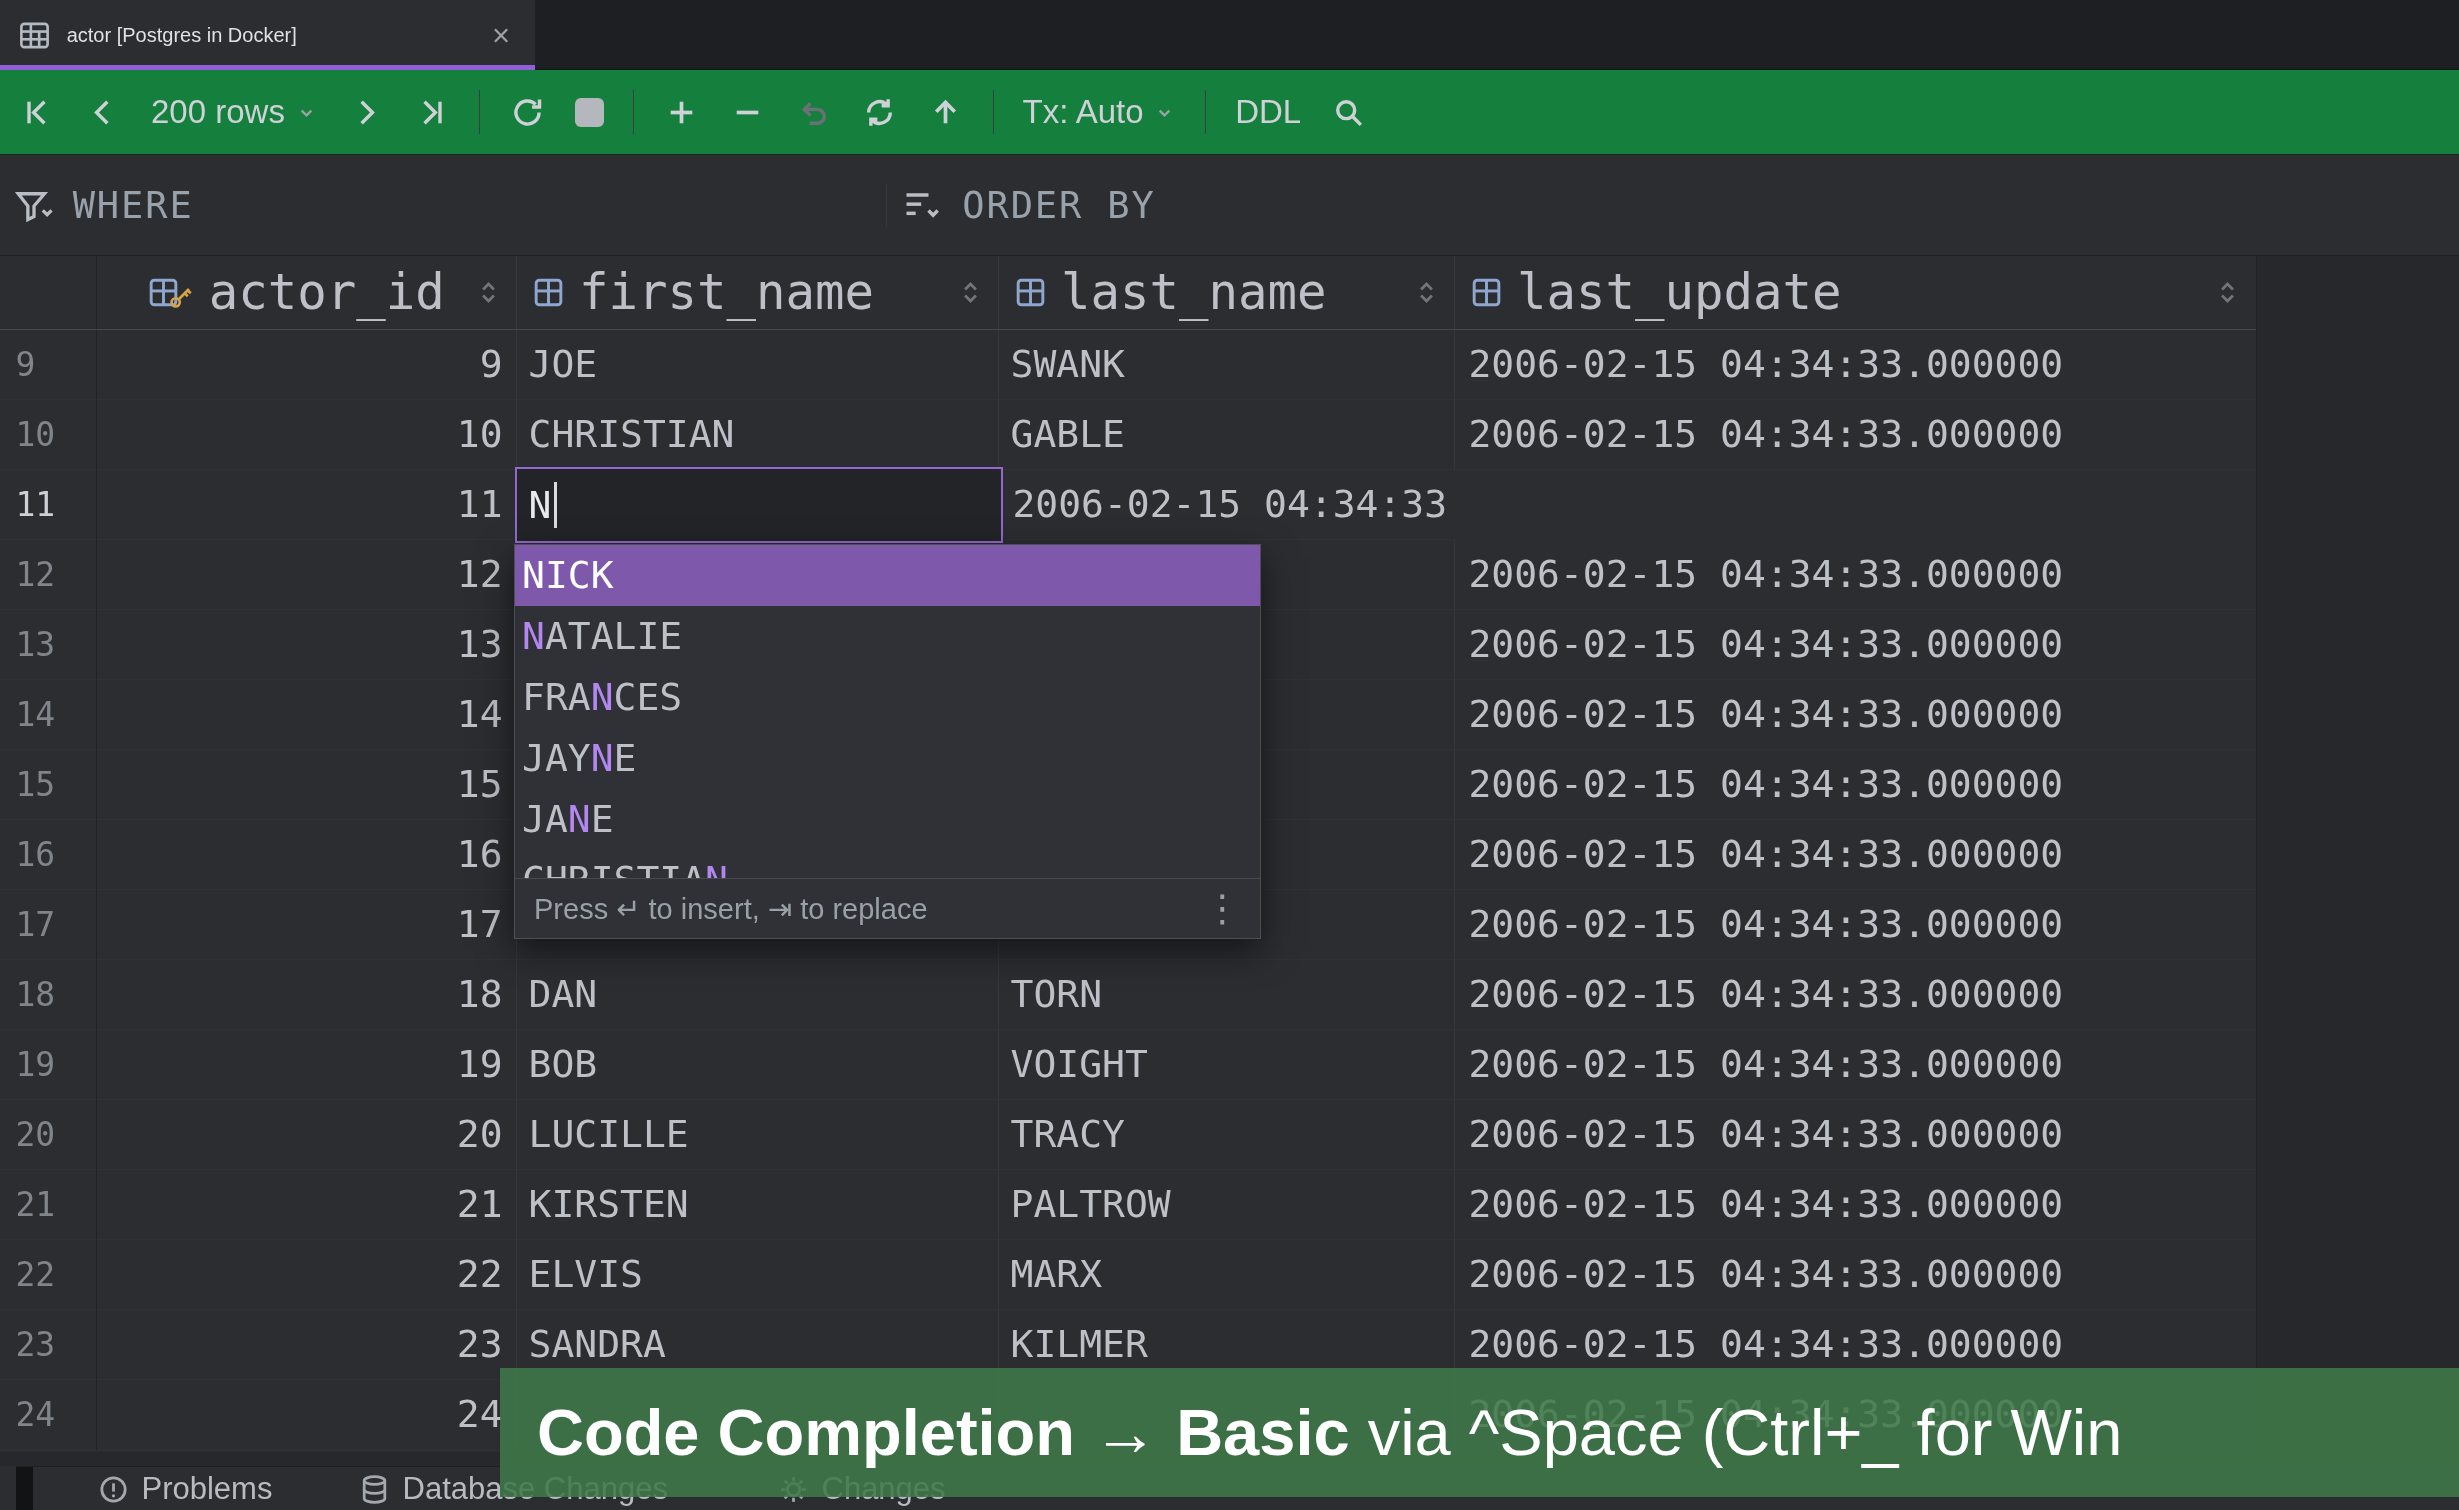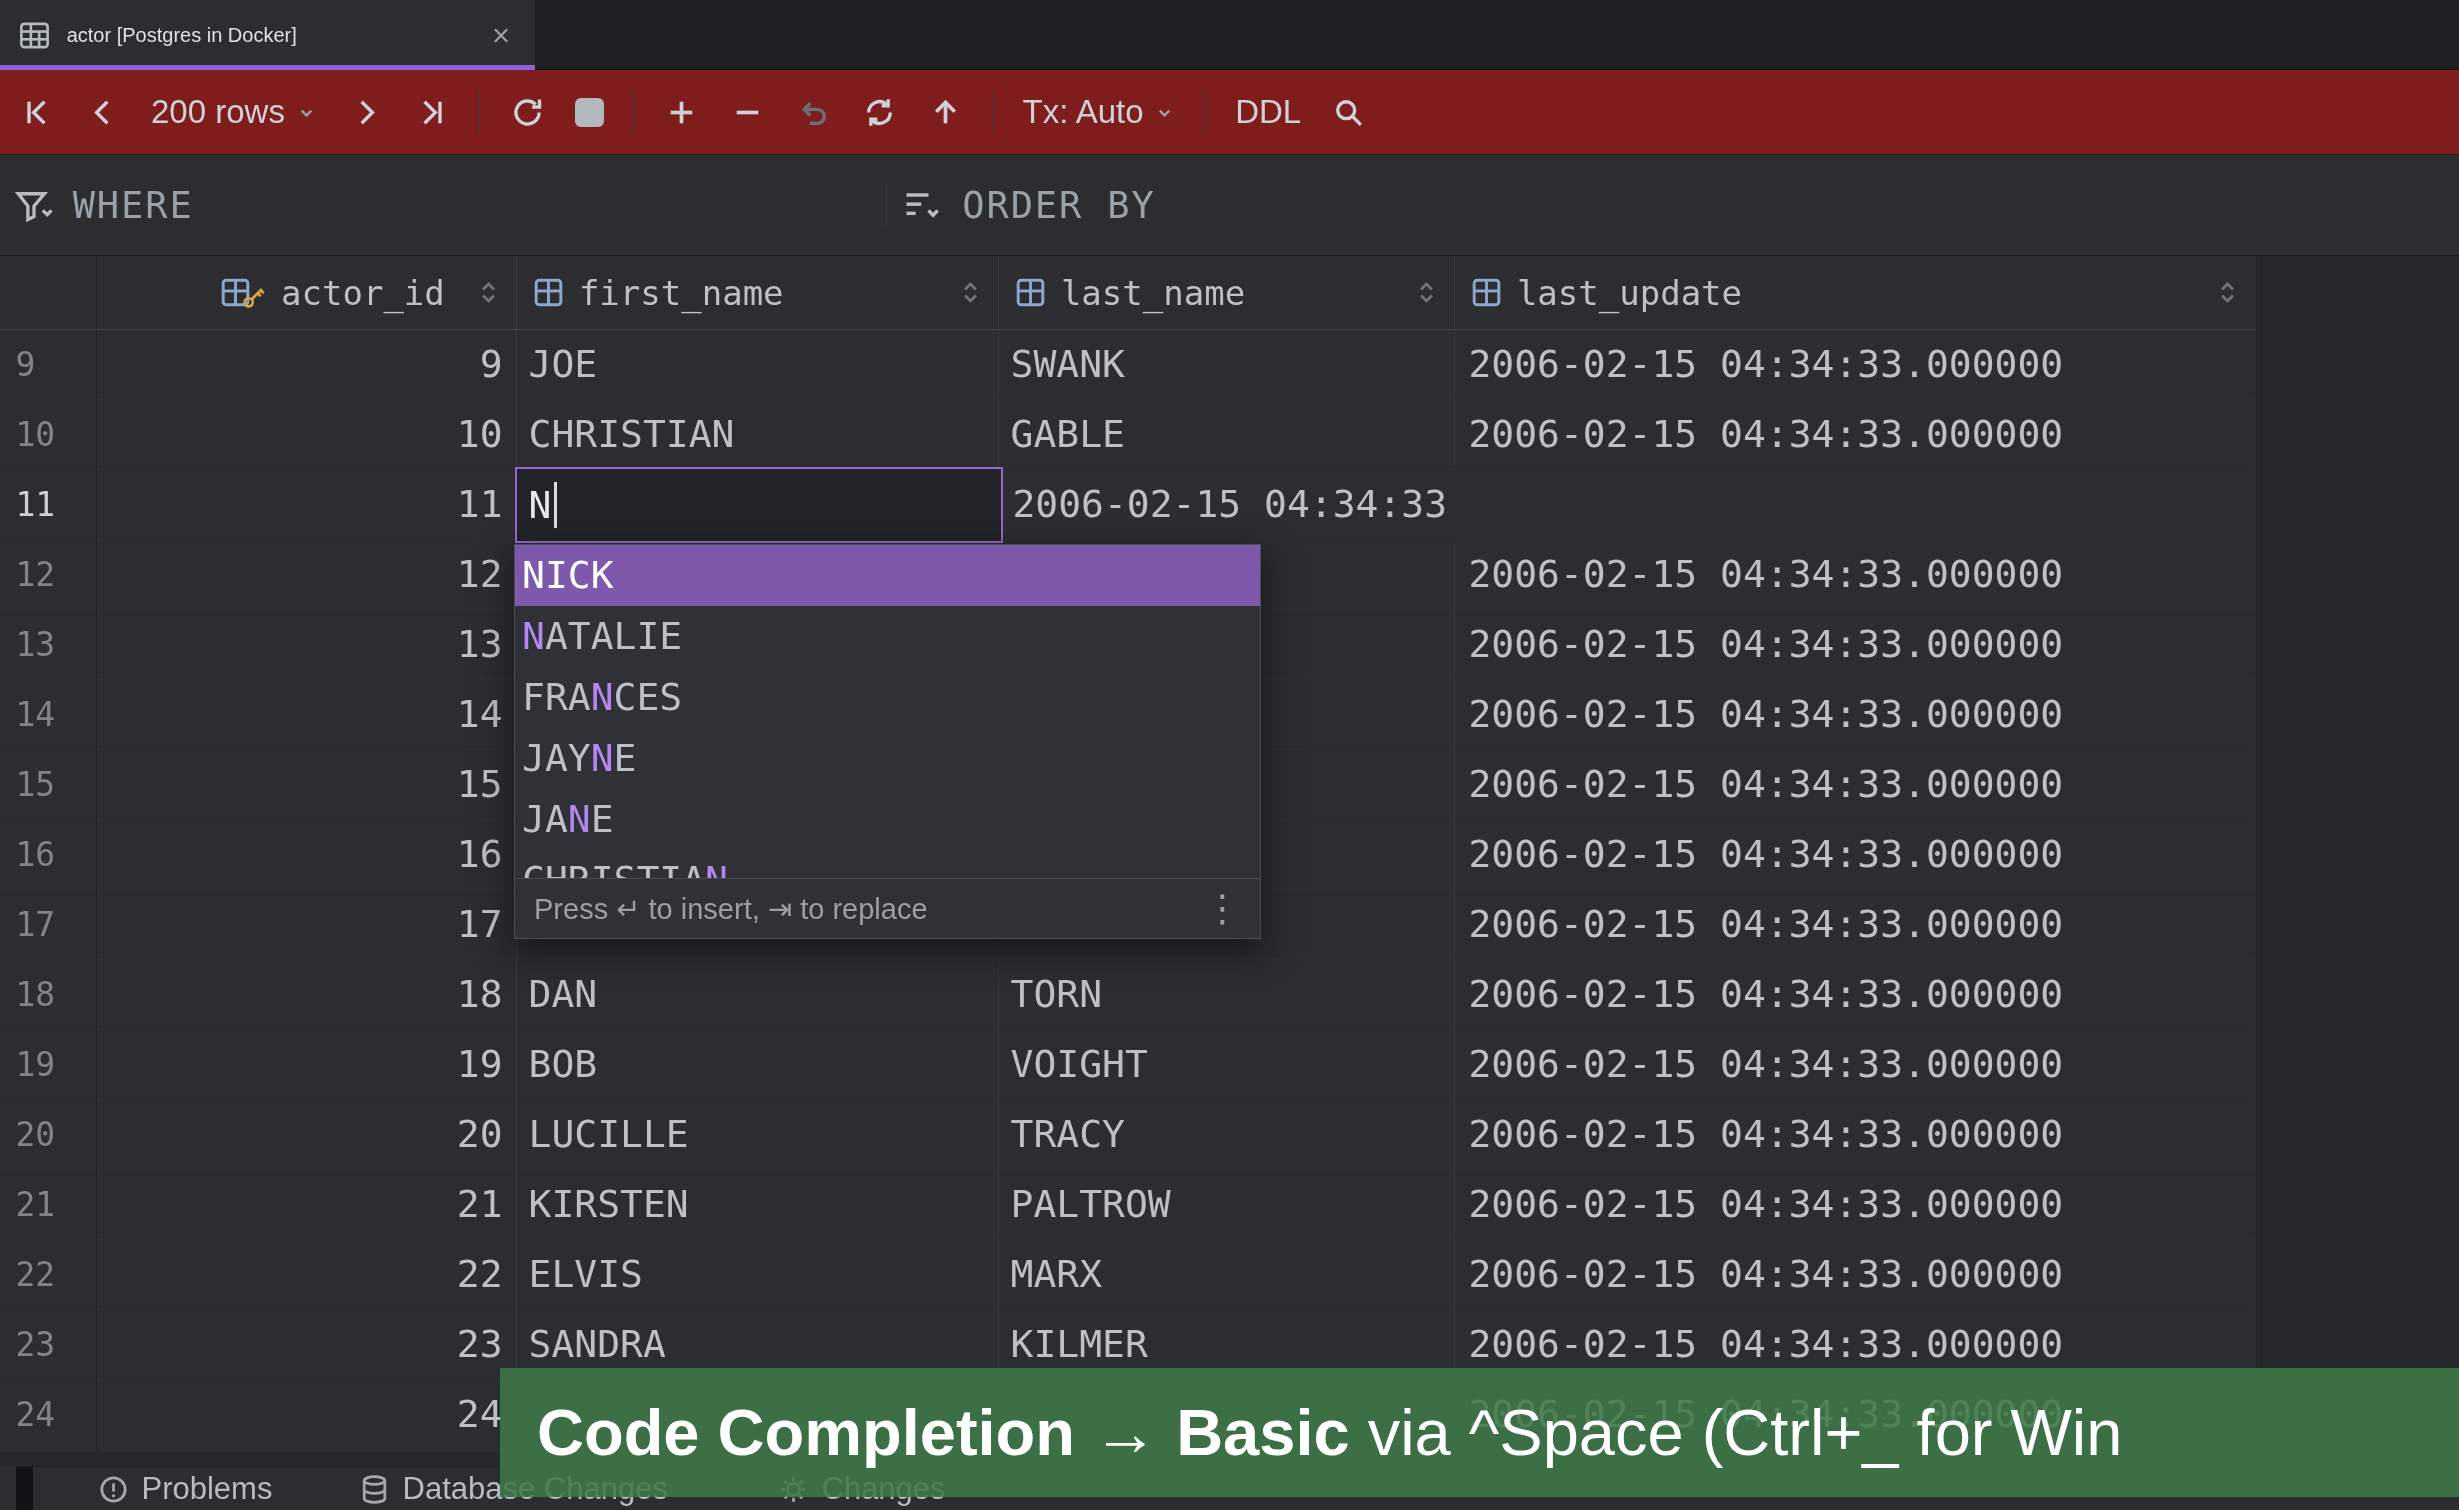--- a/index.html
+++ b/index.html
@@ -12,42 +12,42 @@
   
   .tabbar { position:absolute; left:0; top:0; right:0; height:70px;
             background:#1e1f22; border-bottom:1px solid #141517; }
   .tab { position:absolute; left:0; top:0; width:535px; height:70px; background:#2b2d30;
          display:flex; align-items:center; gap:14.4px; padding:0 21px 0 17.3px; cursor:default; }
   .tab::after { content:""; position:absolute; left:0; right:0; bottom:0; height:4.8px; background:#9160d9; }
   .tab-title { font-size:20px; color:#dfe1e5; white-space:pre; flex:1; }
   .tab-close { font-size:31px; color:#9da1a8; line-height:1; padding:0 3.8px; }
 
   
-  .toolbar { position:absolute; left:0; top:70px; right:0; height:85px; background:#7f1d1d;
+  .toolbar { position:absolute; left:0; top:70px; right:0; height:85px; background:#15803d;
              border-bottom:1px solid #1f2023; display:flex; align-items:center;
              padding-left:19px; gap:29px; }
   .tbtn { display:flex; align-items:center; gap:9.6px; color:#ced1d6; font-size:33px; white-space:pre; }
   .vsep { width:1px; height:44px; background:#3c3e43; }
   svg.ic { display:block; }
   .stop-sq { width:29px; height:29px; background:#b4b7bc; border-radius:5.8px; }
 
   
   .filterbar { position:absolute; left:0; top:155px; right:0; height:101px; background:#2b2d30;
                border-bottom:1px solid #1f2023; }
   .f-group { position:absolute; top:0; height:101px; display:flex; align-items:center; gap:17.3px; }
   .f-label { font-size:37px; letter-spacing:1.9px; color:#99a1ab; }
   .f-div { position:absolute; left:886px; top:29px; width:1px; height:44px; background:#35373c; }
 
   
   .gridhead { position:absolute; left:0; top:256px; width:2256px; height:74px; background:#2b2d30;
               border-bottom:1px solid #46484e; display:grid;
               grid-template-columns:97px 420px 482px 456px 800px; }
   .hc { display:flex; align-items:center; gap:11.5px; padding:0 13.4px;
         border-right:1px solid #393b41; font-family:"DejaVu Sans Mono","Liberation Mono",monospace;
-        font-size:34px; color:#bdc0c6; overflow:hidden; }
+        font-size:49px; color:#bdc0c6; overflow:hidden; }
   .hc-gutter { border-right:1.9px solid #202124; }
   .hc .sp { flex:1; }
   .hc .keywrap { display:flex; align-items:center; margin-right:1.9px; }
   .hc .key { margin-left:-15.4px; margin-top:9.6px; }
 
   .gridbody { position:absolute; left:0; top:330px; width:2256px; }
   .grow { display:grid; grid-template-columns:97px 420px 482px 456px 800px; height:70px; }
   .cell { font-family:"DejaVu Sans Mono","Liberation Mono",monospace; font-size:38px; line-height:69px;
           color:#bdc0c6; border-right:1px solid #34363b; border-bottom:1px solid #2f3134;
           overflow:hidden; white-space:pre; }

